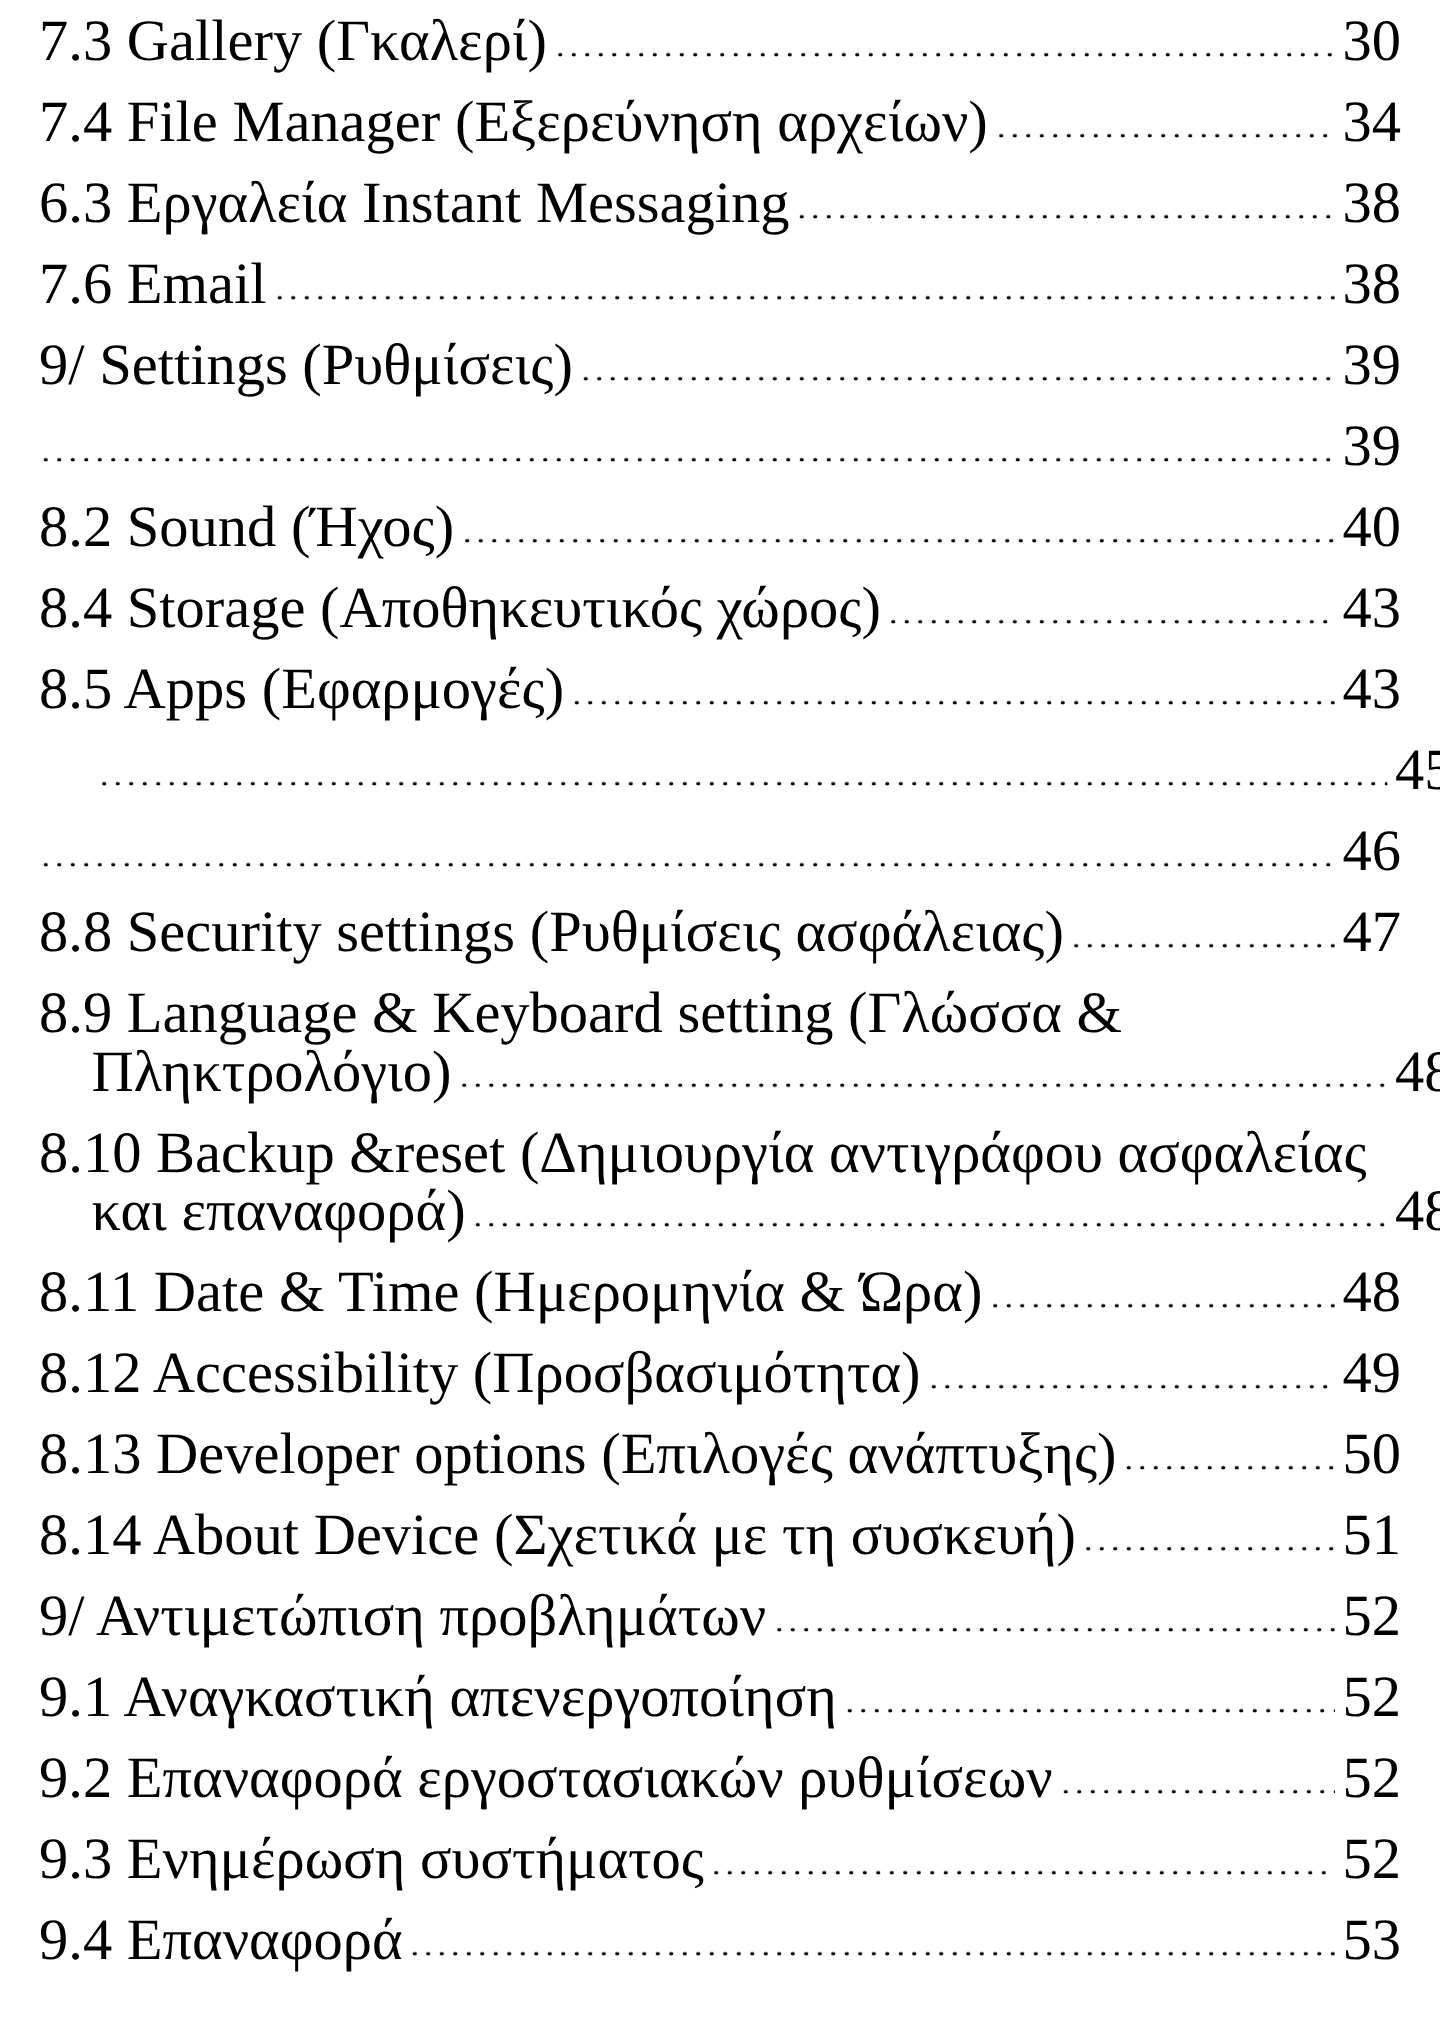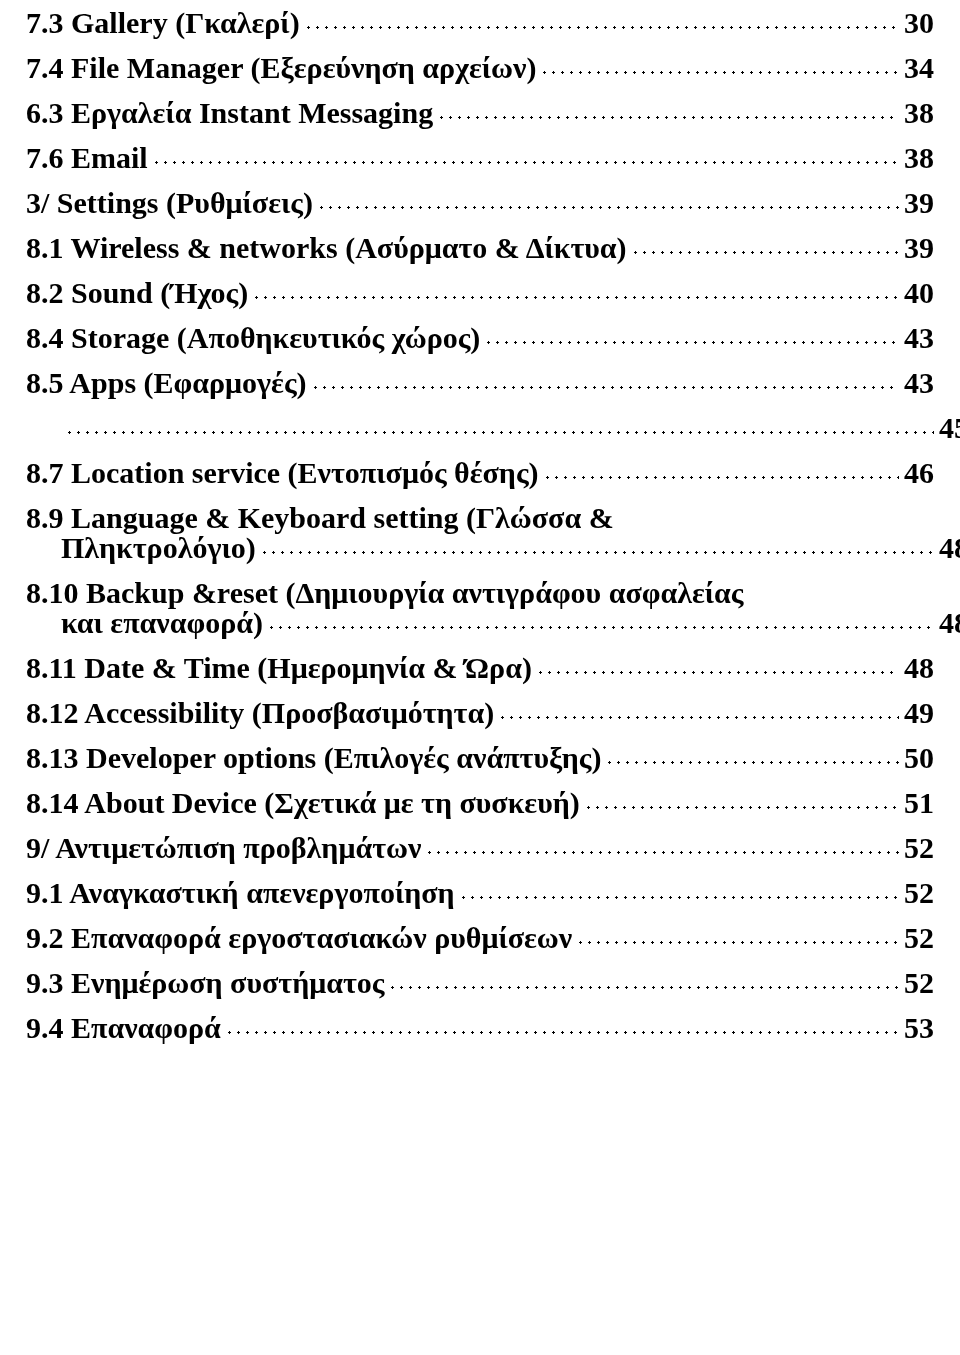--- a/index.html
+++ b/index.html
@@ -13,26 +13,26 @@
     font-family: "Liberation Serif", "DejaVu Serif", serif;
     color: #000000;
     overflow: hidden;
   }
   #toc {
     padding: 8px 26px 0 26px;
     box-sizing: border-box;
   }
   .toc-entry {
     display: flex;
+    align-items: flex-end;
     width: 100%;
-    font-size: 30px;
+    font-size: 39px;
     line-height: 1.0;
     margin-bottom: 15px;
     white-space: nowrap;
-    font-weight: bold;
   }
   .lbl {
     flex: 0 0 auto;
     padding-right: 4px;
   }
   .leader {
     flex: 1 1 auto;
     position: relative;
     height: 30px;
     overflow: hidden;
@@ -86,26 +86,25 @@
       <span class="lbl">6.3 Εργαλεία Instant Messaging</span>
       <span class="leader"></span>
       <span class="pg">38</span>
     </div>
     <div class="toc-entry">
       <span class="lbl">7.6 Email</span>
       <span class="leader"></span>
       <span class="pg">38</span>
     </div>
     <div class="toc-entry">
-      <span class="lbl">3/ Settings (Ρυθμίσεις)</span>
+      <span class="lbl">9/ Settings (Ρυθμίσεις)</span>
       <span class="leader"></span>
       <span class="pg">39</span>
     </div>
     <div class="toc-entry">
-      <span class="lbl">8.1 Wireless &amp; networks (Ασύρματο &amp; Δίκτυα)</span>
       <span class="leader"></span>
       <span class="pg">39</span>
     </div>
     <div class="toc-entry">
       <span class="lbl">8.2 Sound (Ήχος)</span>
       <span class="leader"></span>
       <span class="pg">40</span>
     </div>
     <div class="toc-entry">
       <span class="lbl">8.4 Storage (Αποθηκευτικός χώρος)</span>
@@ -118,23 +117,27 @@
       <span class="pg">43</span>
     </div>
     <div class="toc-entry wrap">
       <div class="wrapline">
         <span class="lbl"></span>
         <span class="leader"></span>
         <span class="pg">45</span>
       </div>
     </div>
     <div class="toc-entry">
-      <span class="lbl">8.7 Location service (Εντοπισμός θέσης)</span>
       <span class="leader"></span>
       <span class="pg">46</span>
+    </div>
+    <div class="toc-entry">
+      <span class="lbl">8.8 Security settings (Ρυθμίσεις ασφάλειας)</span>
+      <span class="leader"></span>
+      <span class="pg">47</span>
     </div>
     <div class="toc-entry wrap">
       <div class="firstline">8.9 Language &amp; Keyboard setting (Γλώσσα &amp;</div>
       <div class="wrapline">
         <span class="lbl">Πληκτρολόγιο)</span>
         <span class="leader"></span>
         <span class="pg">48</span>
       </div>
     </div>
     <div class="toc-entry wrap">

